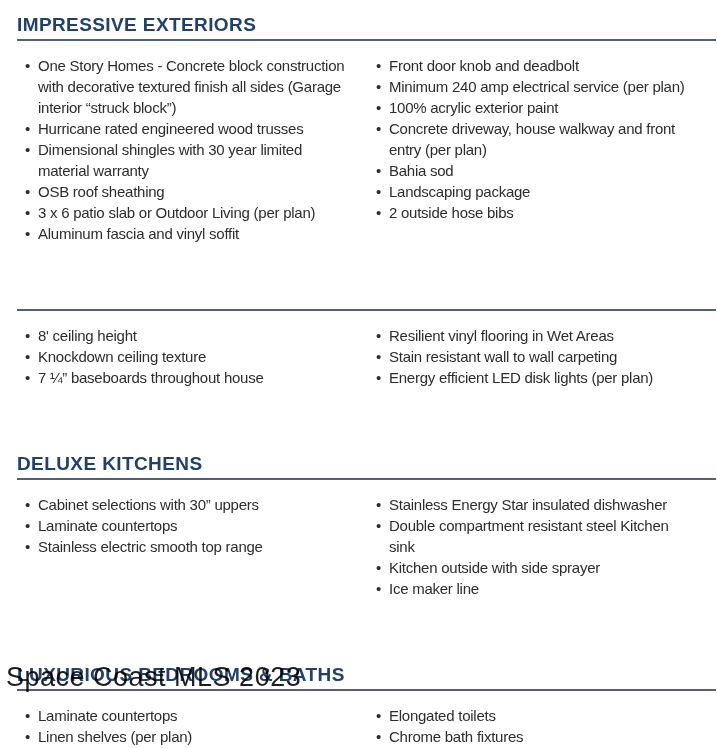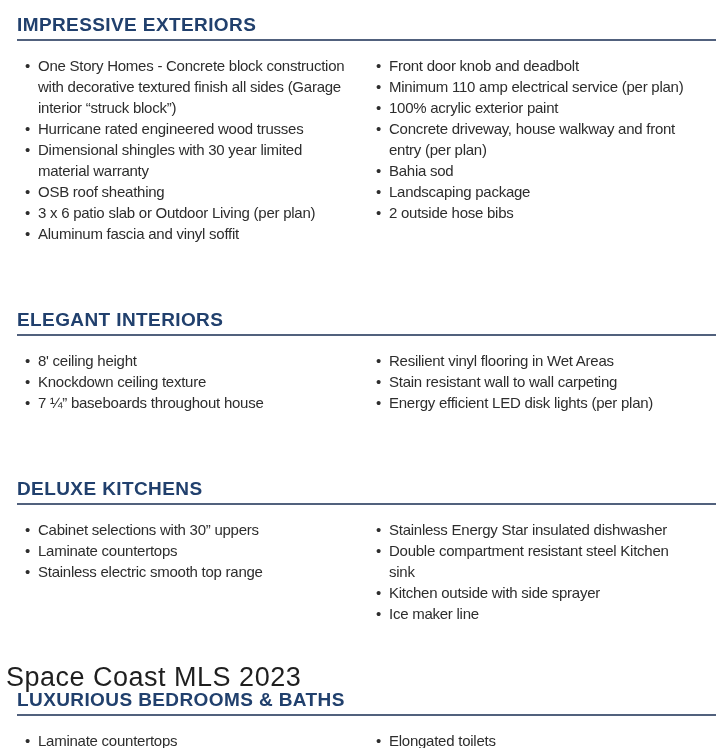--- a/index.html
+++ b/index.html
@@ -85,32 +85,31 @@
       <ul class="col">
           <li><span>One Story Homes - Concrete block construction with decorative textured finish all sides (Garage interior “struck block”)</span></li>
           <li><span>Hurricane rated engineered wood trusses</span></li>
           <li><span>Dimensional shingles with 30 year limited material warranty</span></li>
           <li><span>OSB roof sheathing</span></li>
           <li><span>3 x 6 patio slab or Outdoor Living (per plan)</span></li>
           <li><span>Aluminum fascia and vinyl soffit</span></li>
         </ul>
       <ul class="col">
           <li><span>Front door knob and deadbolt</span></li>
-          <li><span>Minimum 110 amp electrical service (per plan)</span></li>
+          <li><span>Minimum 240 amp electrical service (per plan)</span></li>
           <li><span>100% acrylic exterior paint</span></li>
           <li><span>Concrete driveway, house walkway and front entry (per plan)</span></li>
           <li><span>Bahia sod</span></li>
           <li><span>Landscaping package</span></li>
           <li><span>2 outside hose bibs</span></li>
         </ul>
     </div>
   </section>
 
   <section class="feat">
-    <h2 class="title">ELEGANT INTERIORS</h2>
     <div class="rule"></div>
     <div class="cols">
       <ul class="col">
           <li><span>8' ceiling height</span></li>
           <li><span>Knockdown ceiling texture</span></li>
           <li><span>7 ¼” baseboards throughout house</span></li>
         </ul>
       <ul class="col">
           <li><span>Resilient vinyl flooring in Wet Areas</span></li>
           <li><span>Stain resistant wall to wall carpeting</span></li>

